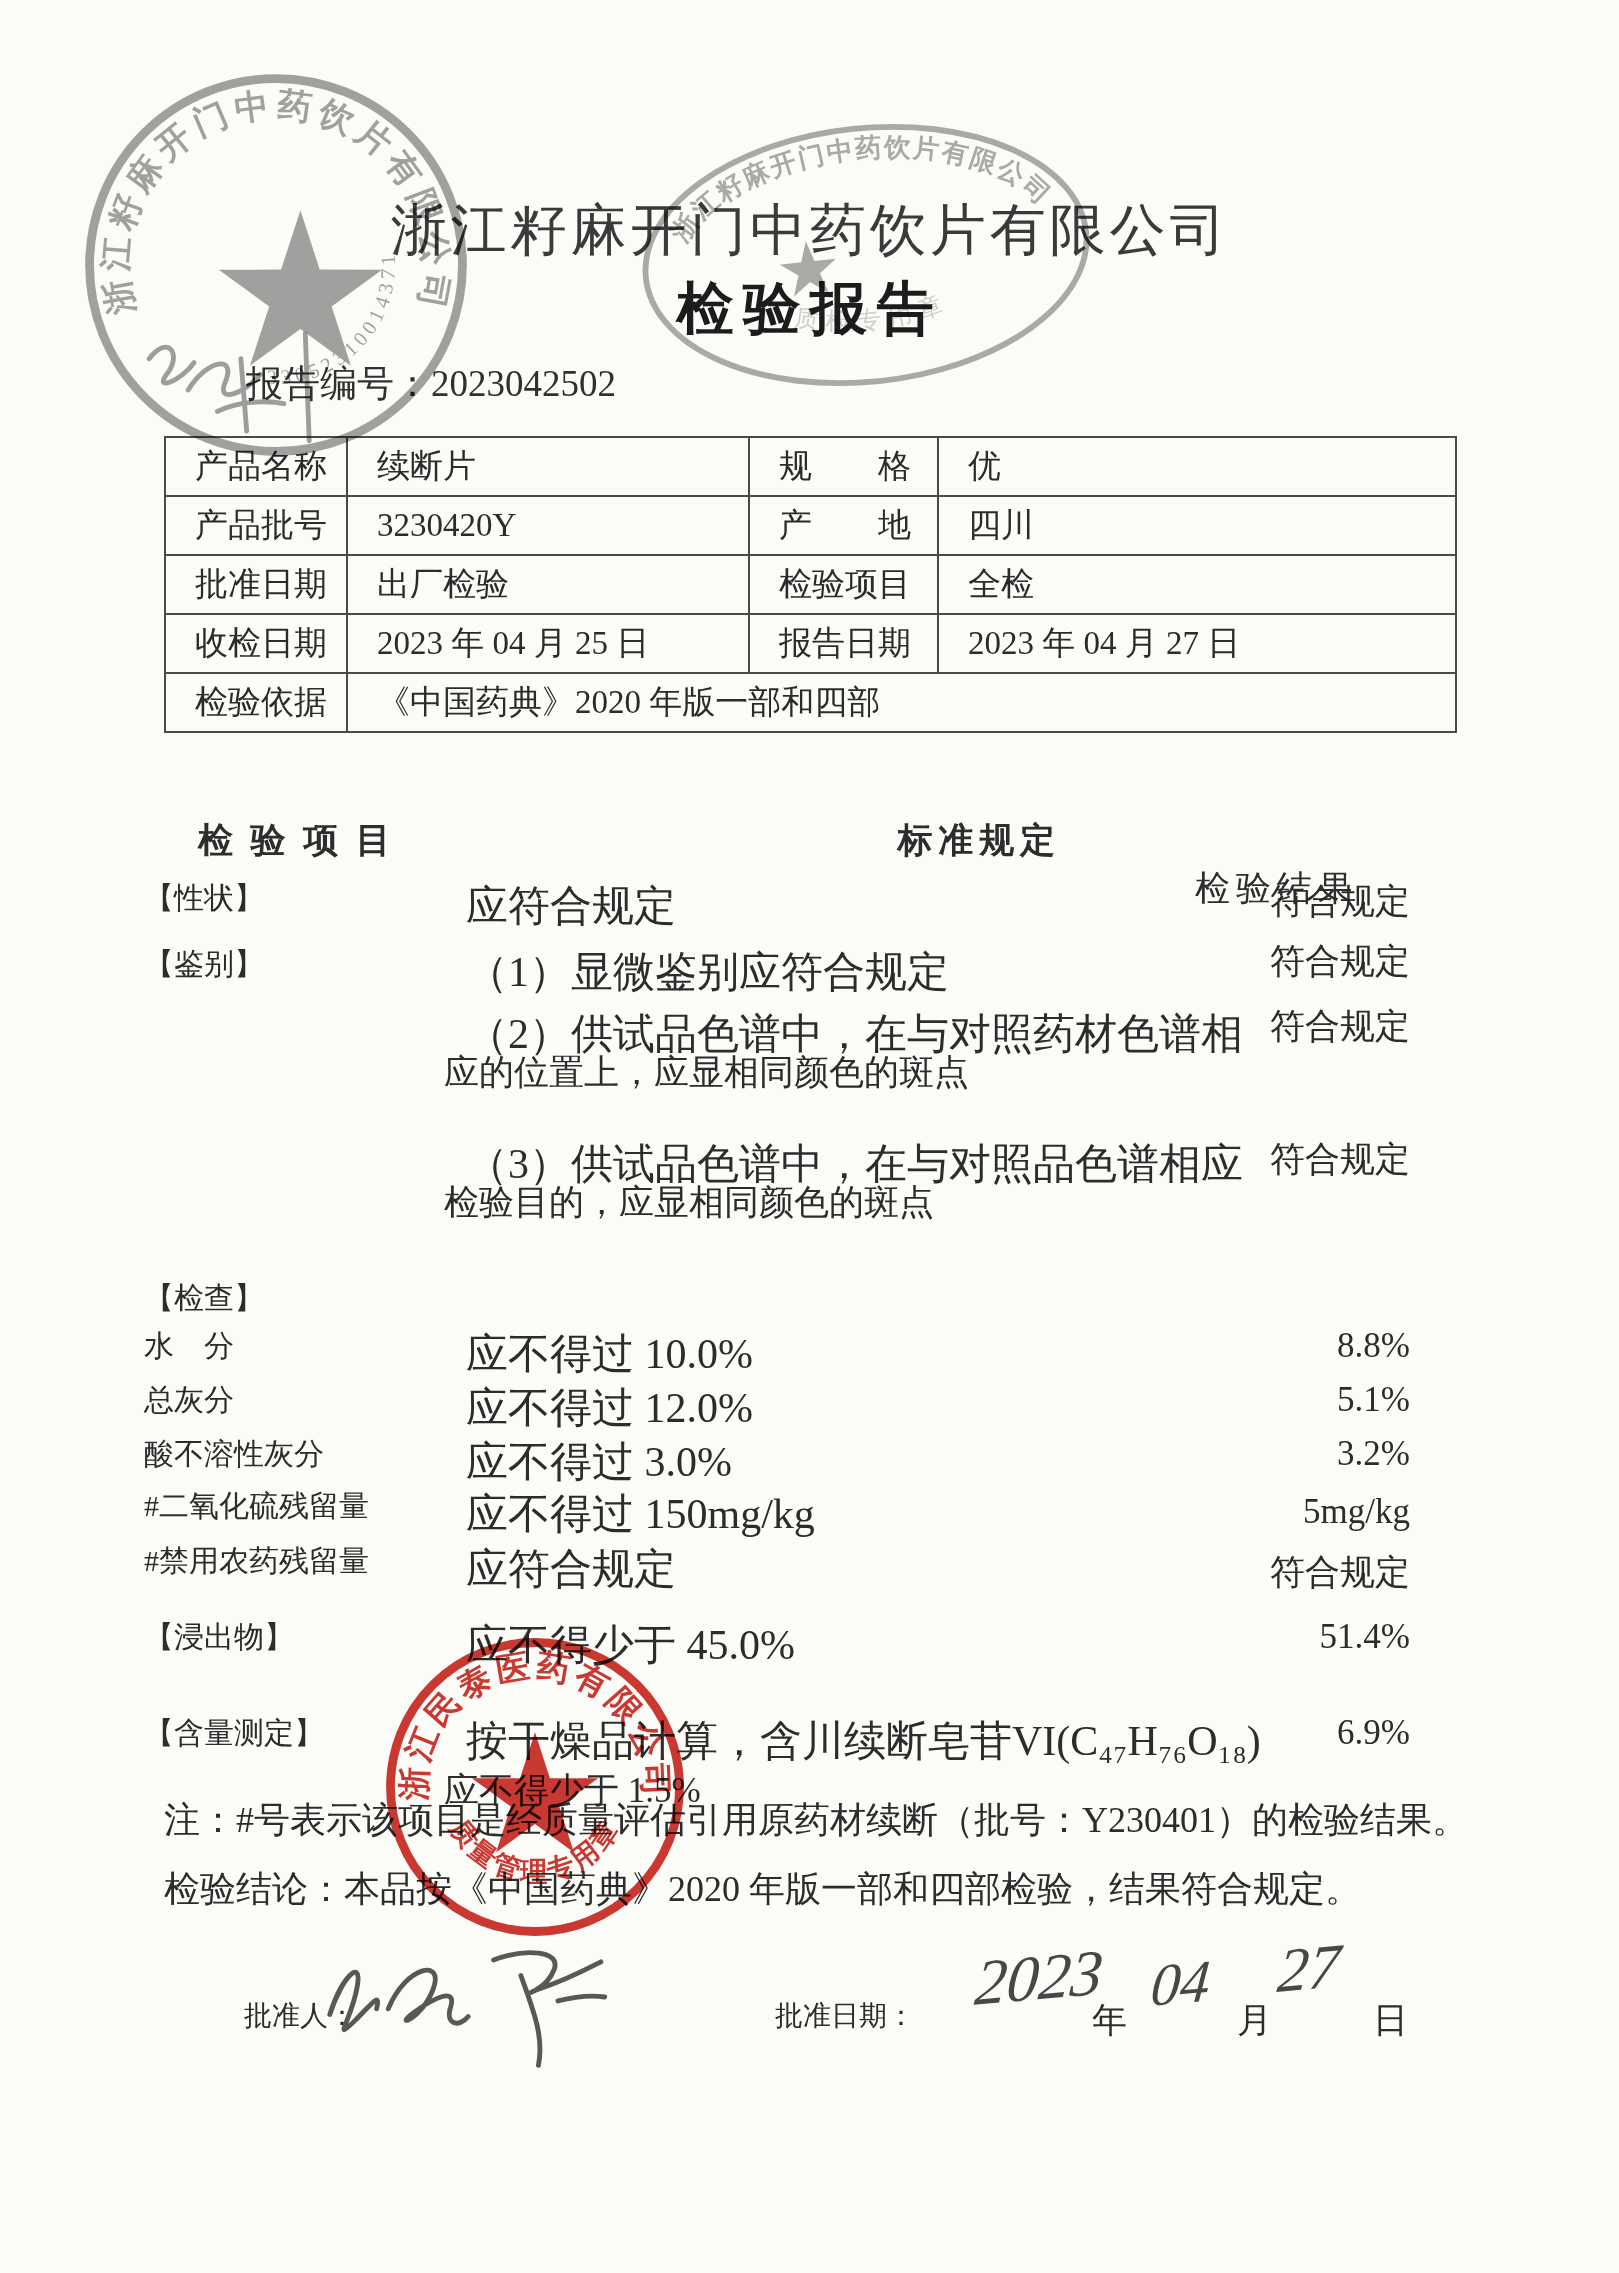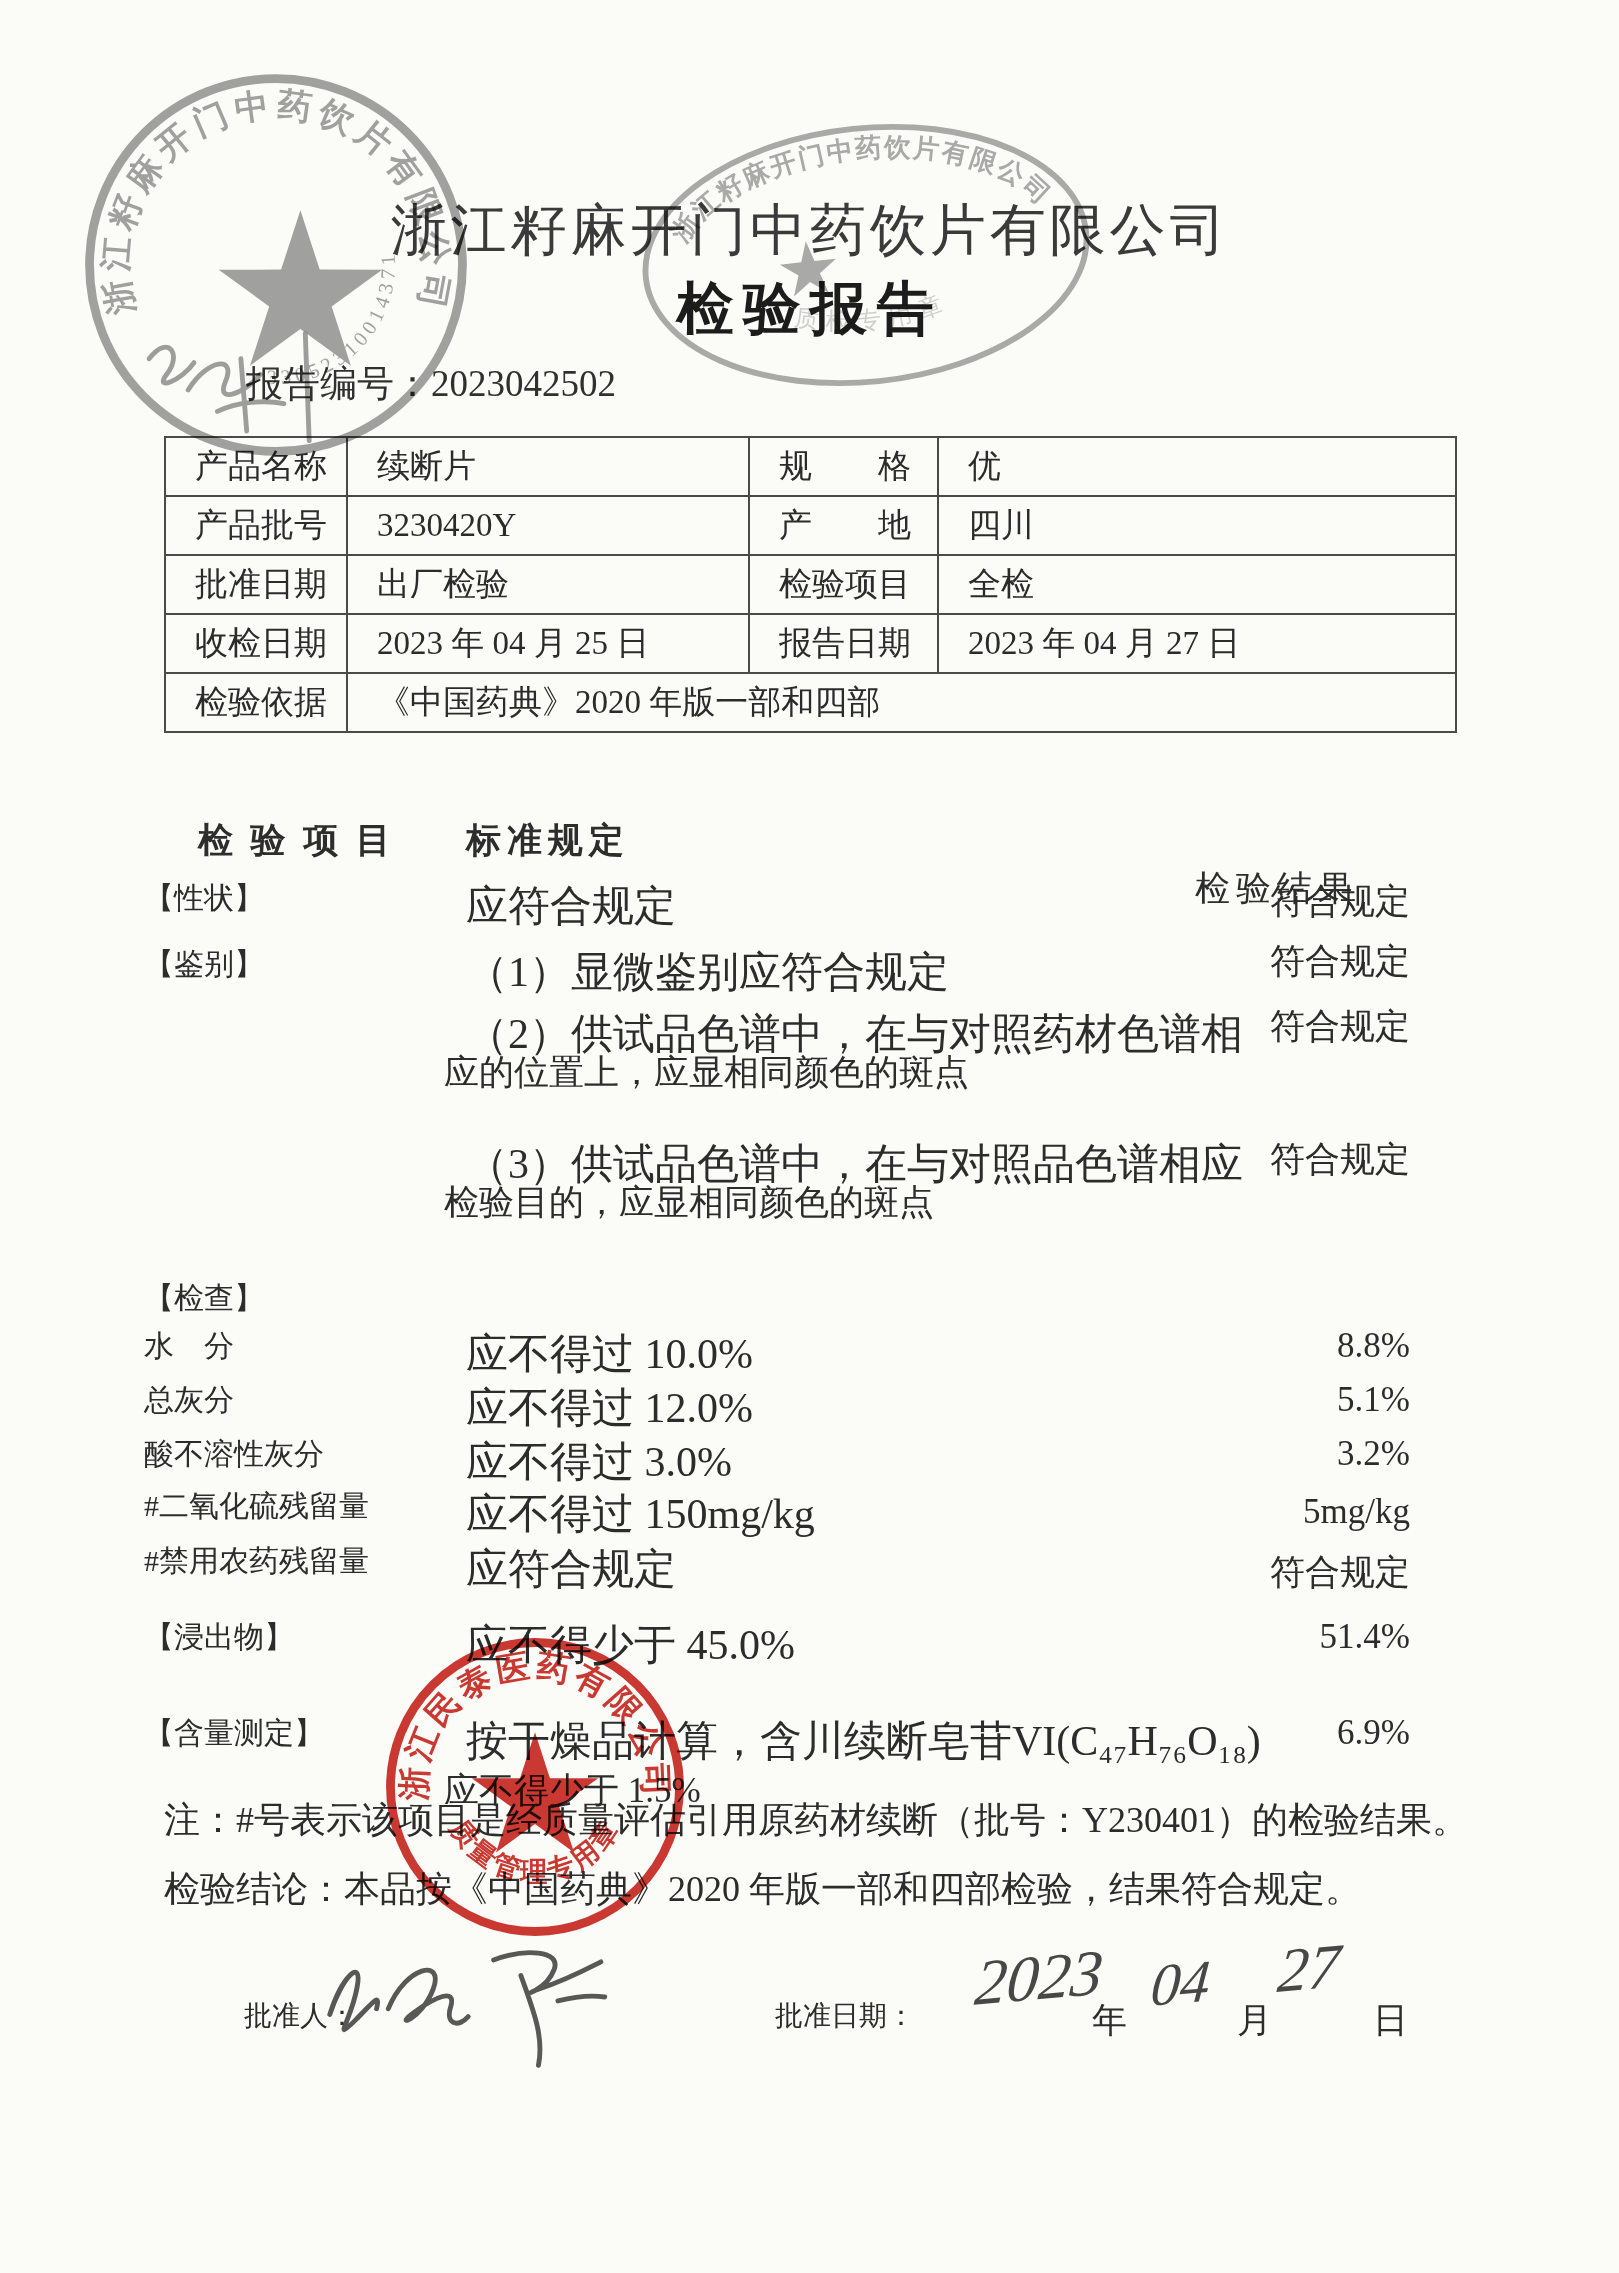--- a/index.html
+++ b/index.html
@@ -31,21 +31,21 @@
   }
   table.info td{
     border:2px solid #4a4a4a;height:57px;
     padding:0 0 0 29px;white-space:nowrap;overflow:hidden;
   }
   .item-col{left:144px;font-size:30px;white-space:nowrap;color:#2c2c2c;}
   .std-col{left:466px;font-size:42px;white-space:nowrap;color:#2c2c2c;}
   .std-cont{left:444px;font-size:35px;white-space:nowrap;color:#2c2c2c;}
   .res-col{left:1195px;width:215px;text-align:right;font-size:35px;white-space:nowrap;color:#2c2c2c;}
   .hdr-item{left:198px;font-size:35px;font-weight:700;letter-spacing:17.6px;white-space:nowrap;}
-  .hdr-std{left:466px;width:595px;text-align:left;font-size:35px;font-weight:700;letter-spacing:5.9px;white-space:nowrap;}
+  .hdr-std{left:466px;width:595px;text-align:right;font-size:35px;font-weight:700;letter-spacing:5.9px;white-space:nowrap;}
   .hdr-res{left:1195px;width:215px;font-size:35px;font-weight:400;letter-spacing:5.9px;white-space:nowrap;margin-top:48px;}
   .foot-line{left:164px;font-size:36px;white-space:nowrap;color:#2c2c2c;}
   .appr-label{font-size:28px;color:#2c2c2c;white-space:nowrap;}
   .print-unit{font-size:35px;color:#2c2c2c;}
   .hand{
     font-style:italic;color:#2f2f2f;opacity:.88;
     transform:rotate(-5deg) skewX(-10deg);
     font-family:"Liberation Serif","DejaVu Serif",serif;
     white-space:nowrap;
   }

